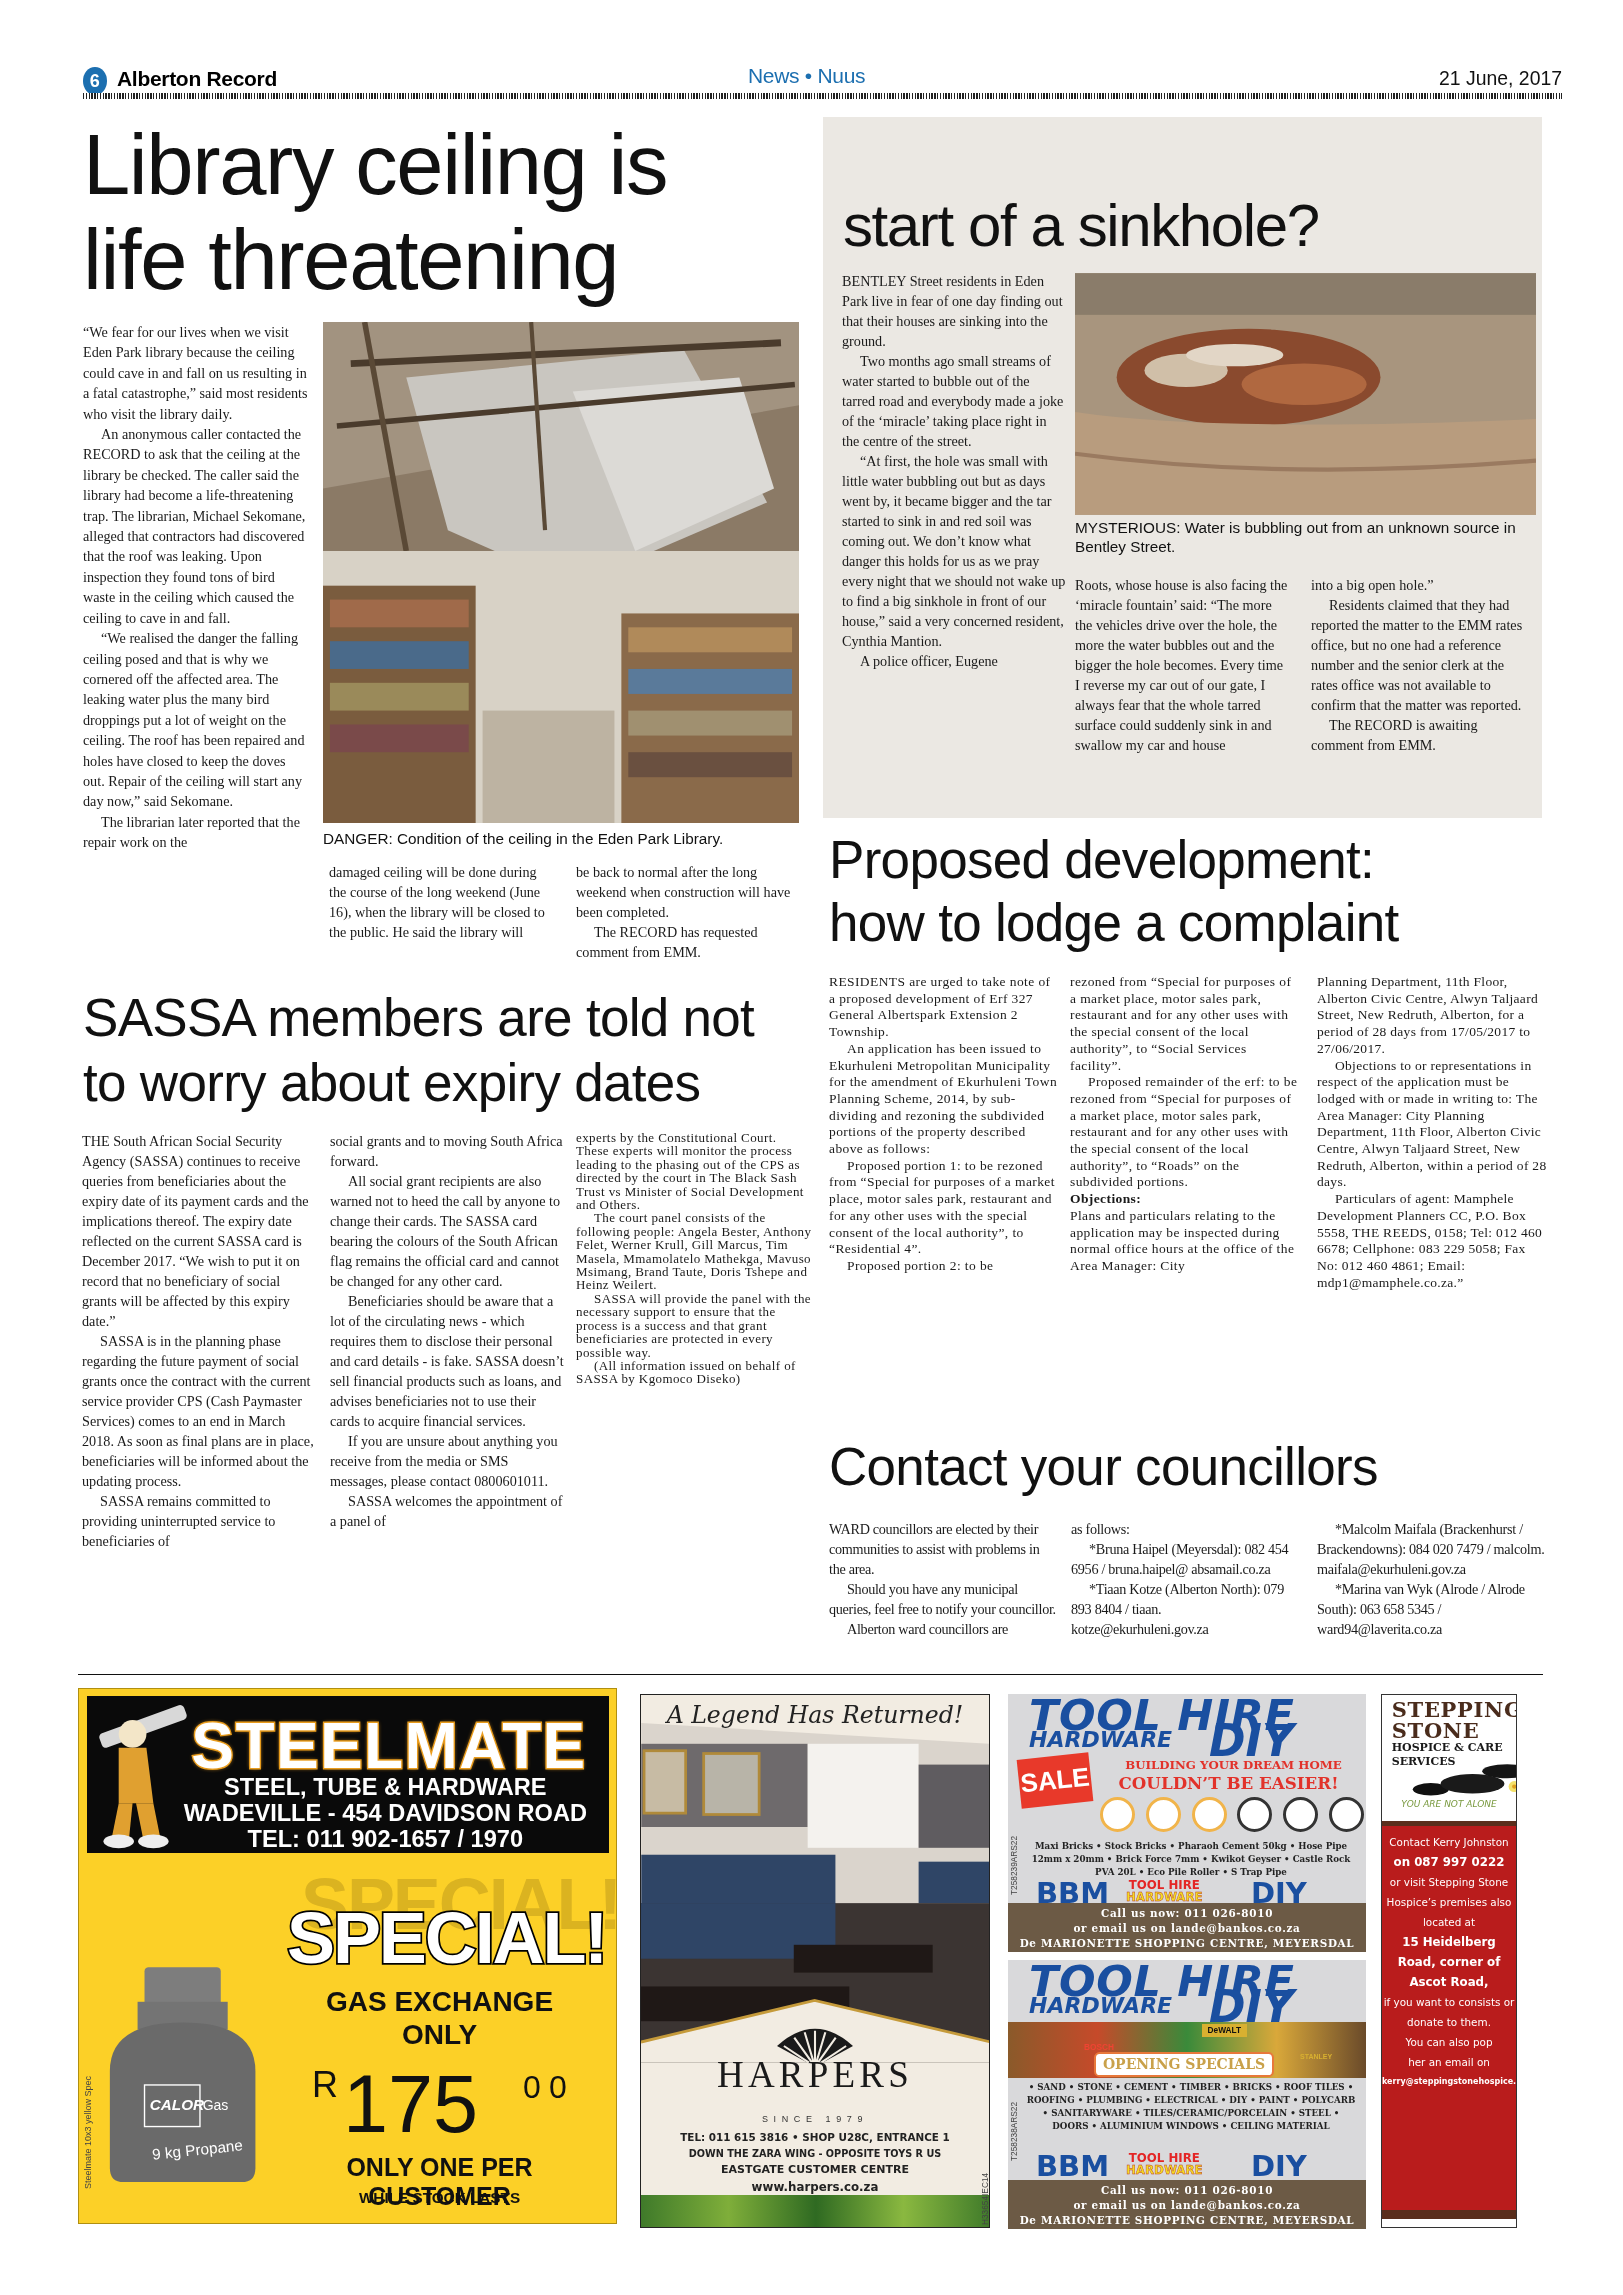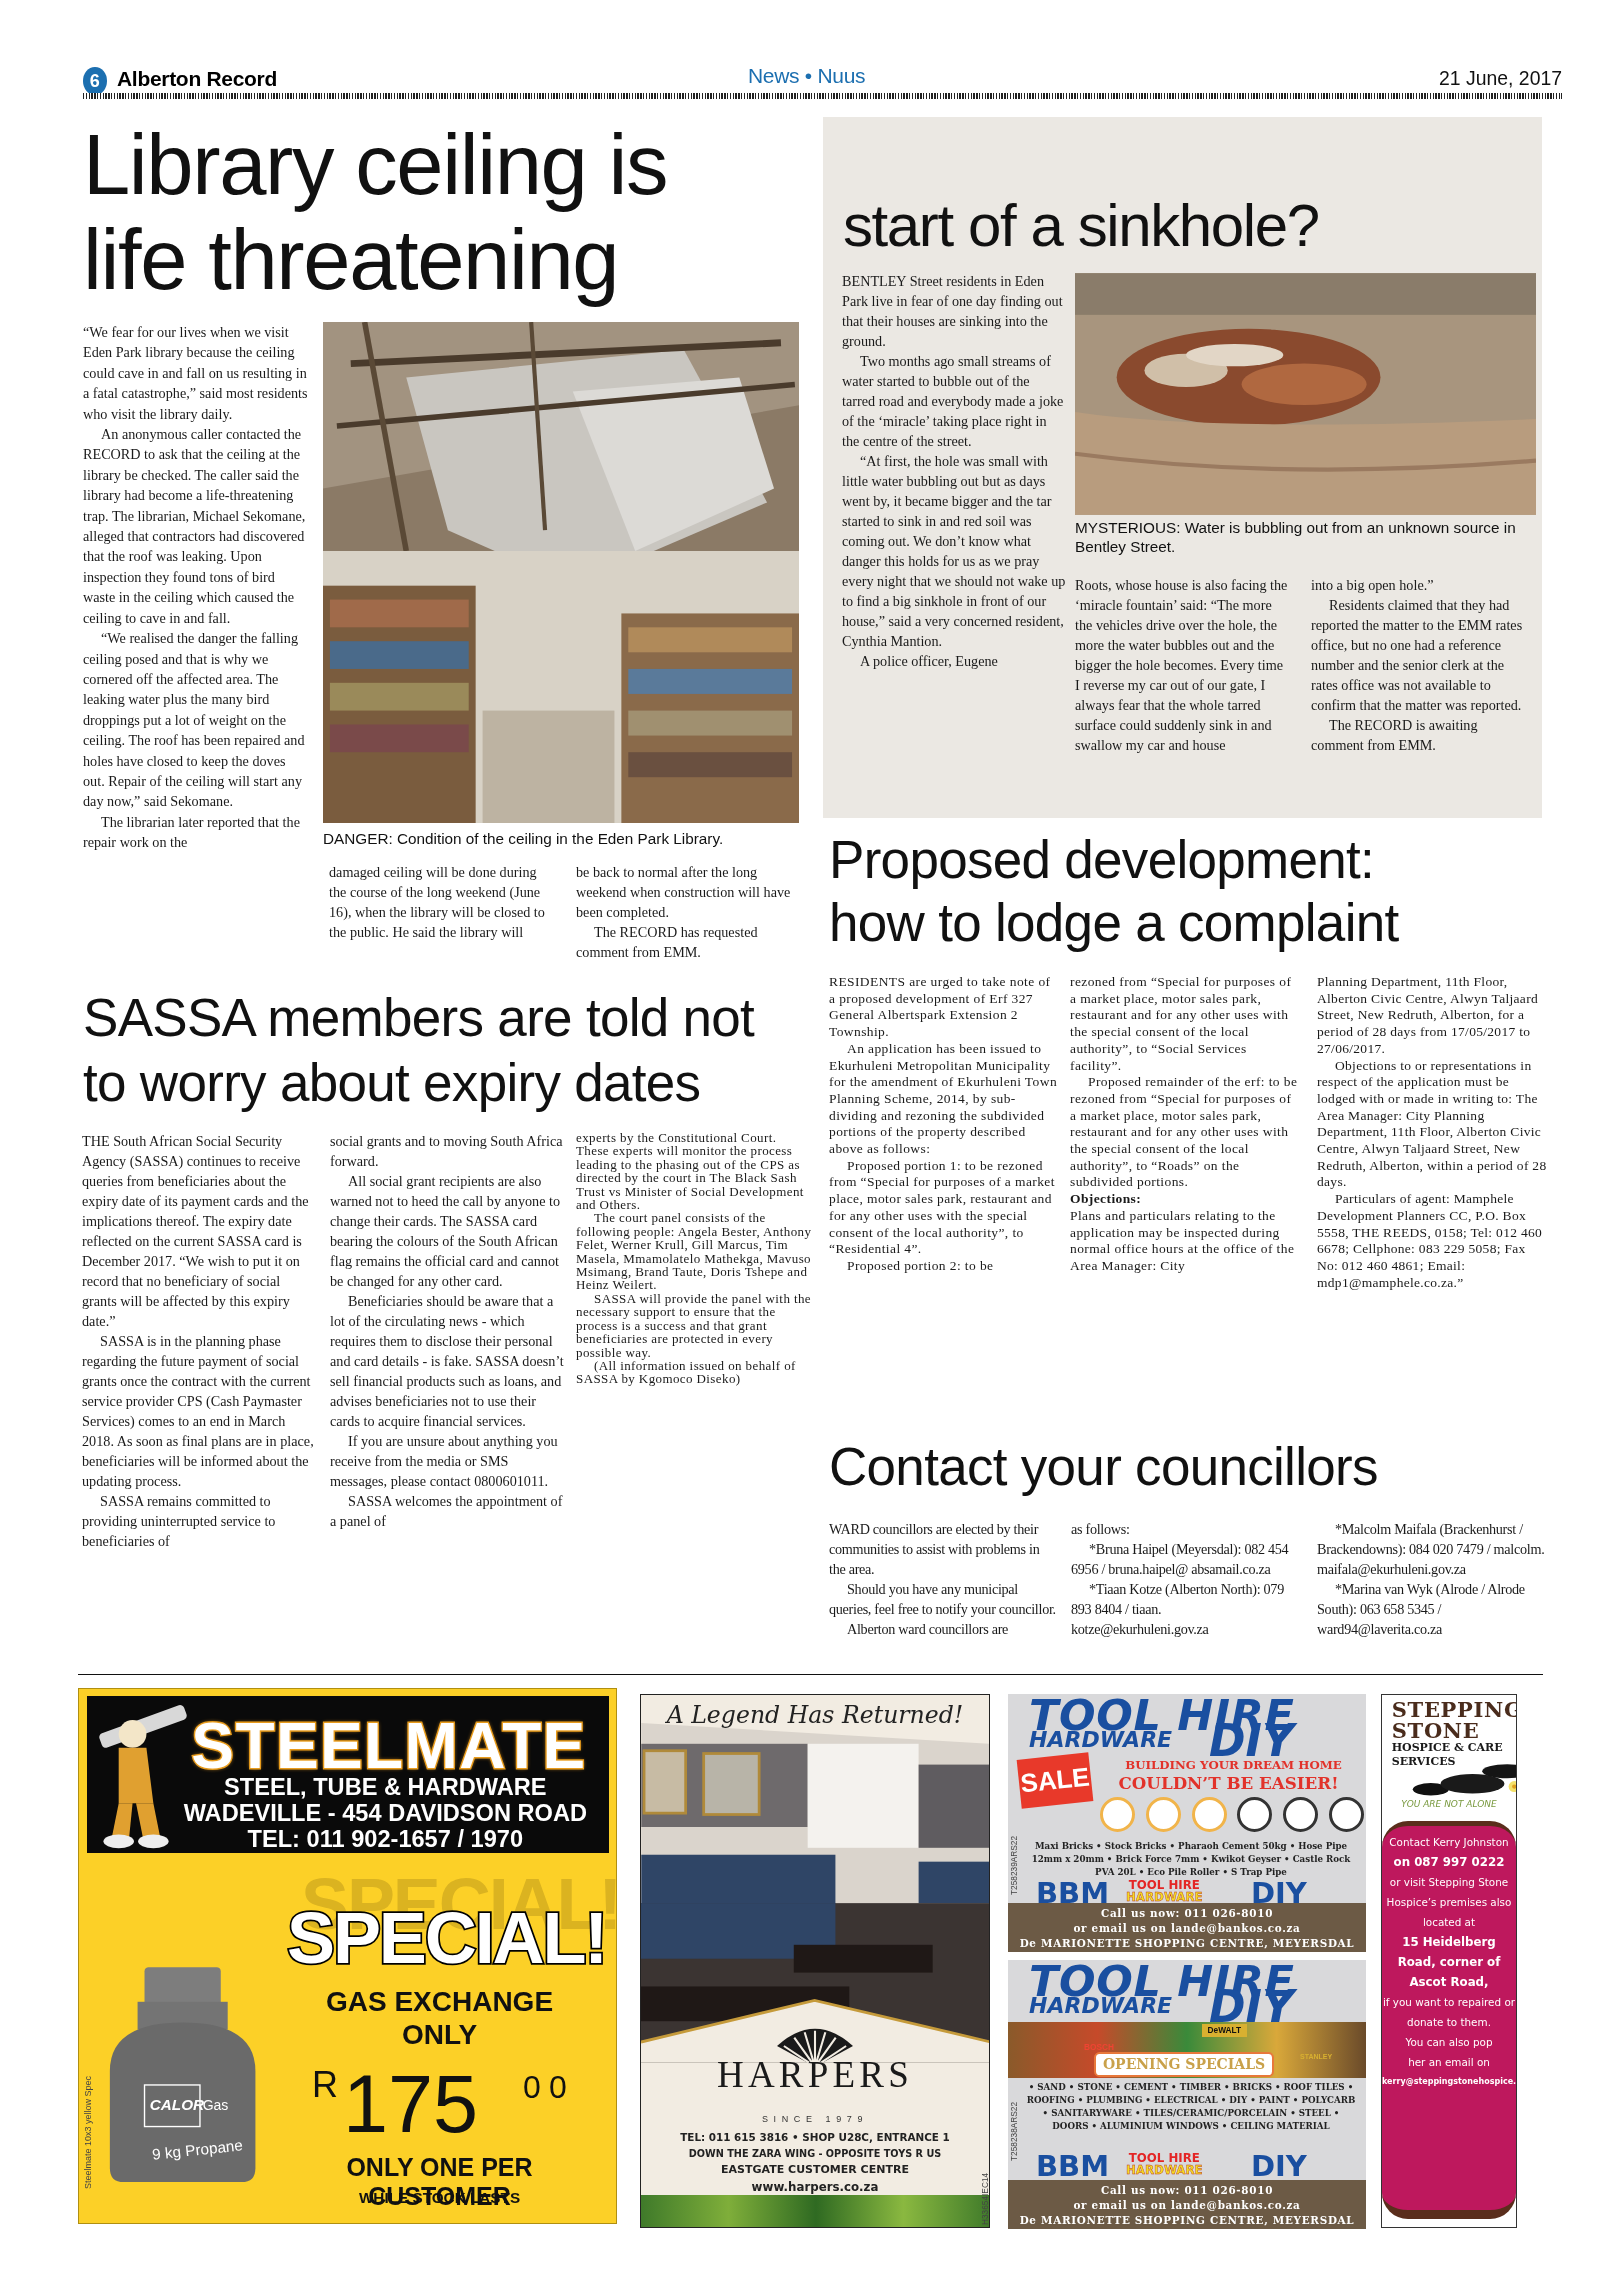--- a/index.html
+++ b/index.html
@@ -63,21 +63,21 @@
   .bbm { position: absolute; left: 0; top: -4.2px; font-family: "DejaVu Sans", sans-serif; font-weight: bold; font-size: 29px; color: #1a4fa0; }
   .bbm-mid { position: absolute; left: 90px; top: 0px; font-family: "DejaVu Sans", sans-serif; font-weight: bold; font-size: 11.8px; line-height: 11.8px; color: #e42525; text-align: center; }
   .bbm-mid .hw { color: #f3de23; -webkit-text-stroke: 0.4px #b32; }
   .bbm-diy { position: absolute; left: 215px; top: -4.2px; font-family: "DejaVu Sans", sans-serif; font-weight: bold; font-size: 29px; color: #1a4fa0; }
   .ref-code { position: absolute; transform: rotate(-90deg); transform-origin: 0 0; font-family: "Liberation Sans", sans-serif; font-size: 8.3px; color: #444; white-space: nowrap; }
 
   .ad-hospice { position: absolute; left: 1381px; top: 1694px; width: 136px; height: 534px; border: 0.7px solid #333; background: #fff; overflow: hidden; }
   .hos-title { position: absolute; left: 9.7px; top: 4.2px; font-family: "DejaVu Serif", serif; font-weight: bold; font-size: 21px; line-height: 21px; color: #4a2c1c; letter-spacing: 0.7px; }
   .hos-sub { position: absolute; left: 9.7px; top: 46px; font-family: "DejaVu Serif", serif; font-weight: bold; font-size: 11px; line-height: 14px; color: #1a1a1a; }
   .hos-tag { position: absolute; left: 0; top: 104px; width: 100%; text-align: center; font-family: "DejaVu Sans", sans-serif; font-style: italic; font-size: 9px; color: #7a9a40; }
-  .hos-green { position: absolute; left: 0; top: 126px; width: 100%; height: 398px; background: #be185d; border-top: 5.6px solid #5a2e1c; border-bottom: 9.7px solid #5a2e1c; color: #fff; text-align: center; font-family: "DejaVu Sans", sans-serif; font-size: 10.4px; line-height: 20px; padding-top: 5.6px; border-radius: 26px; }
+  .hos-green { position: absolute; left: 0; top: 126px; width: 100%; height: 398px; background: #b91c1c; border-top: 5.6px solid #5a2e1c; border-bottom: 9.7px solid #5a2e1c; color: #fff; text-align: center; font-family: "DejaVu Sans", sans-serif; font-size: 10.4px; line-height: 20px; padding-top: 5.6px; }
   .hos-green .b { font-weight: bold; font-size: 11.8px; }
 </style>
 </head>
 <body>
 
 <div class="page-num">6</div>
 <div class="pub-name">Alberton Record</div>
 <div class="section-name">News • Nuus</div>
 <div class="issue-date">21 June, 2017</div>
 <div class="header-rule"></div>
@@ -375,20 +375,20 @@
   <div class="hos-tag">YOU ARE NOT ALONE</div>
   <div class="hos-green">
     <div>Contact Kerry Johnston</div>
     <div class="b">on 087 997 0222</div>
     <div>or visit Stepping Stone</div>
     <div>Hospice’s premises also</div>
     <div>located at</div>
     <div class="b">15 Heidelberg</div>
     <div class="b">Road, corner of</div>
     <div class="b">Ascot Road,</div>
-    <div>if you want to repaired or</div>
+    <div>if you want to consists or</div>
     <div>donate to them.</div>
     <div>You can also pop</div>
     <div>her an email on</div>
     <div class="b" style="font-size:8px;">kerry@steppingstonehospice.co.za</div>
   </div>
 </div>
 
 
 </body></html>

